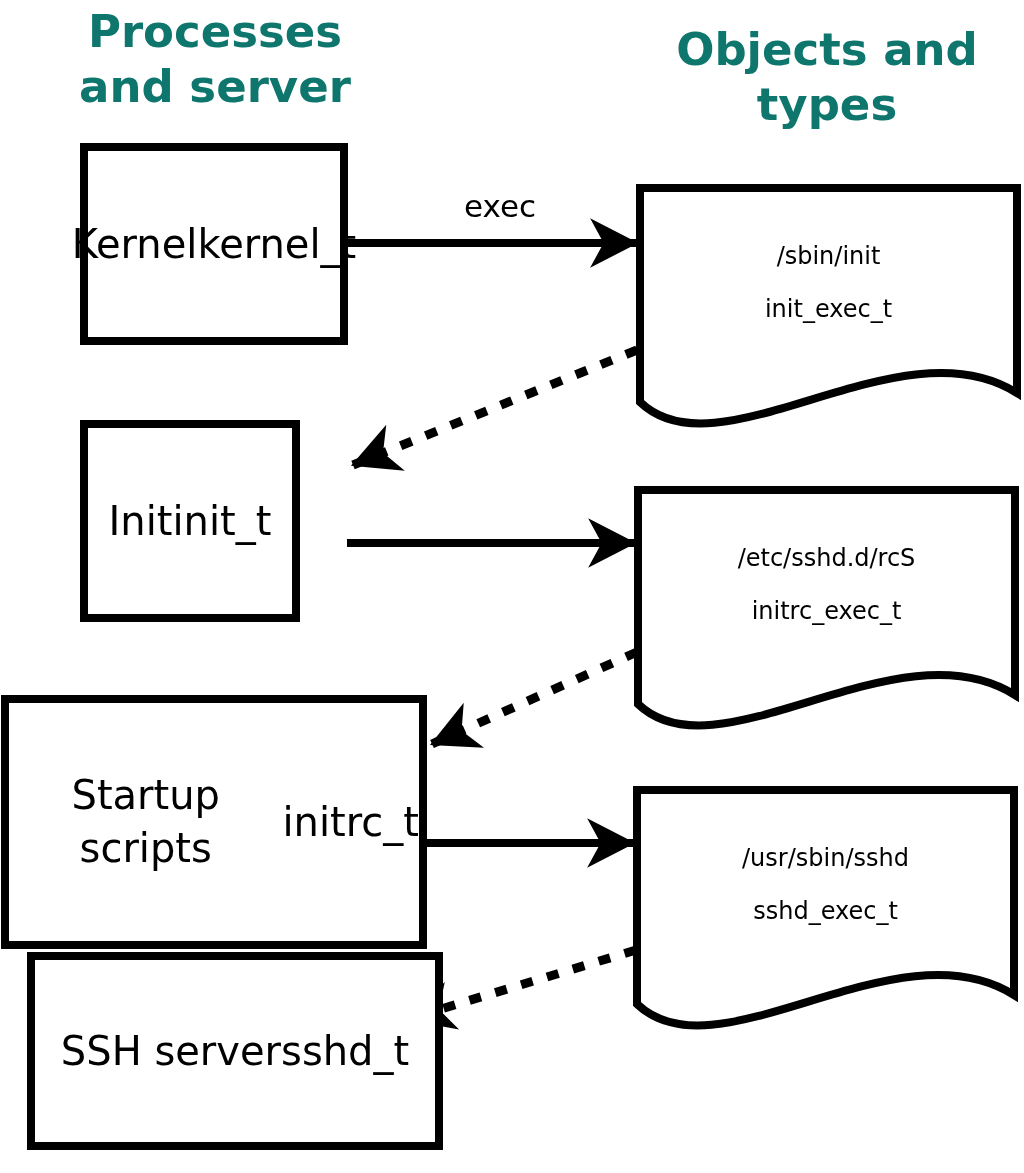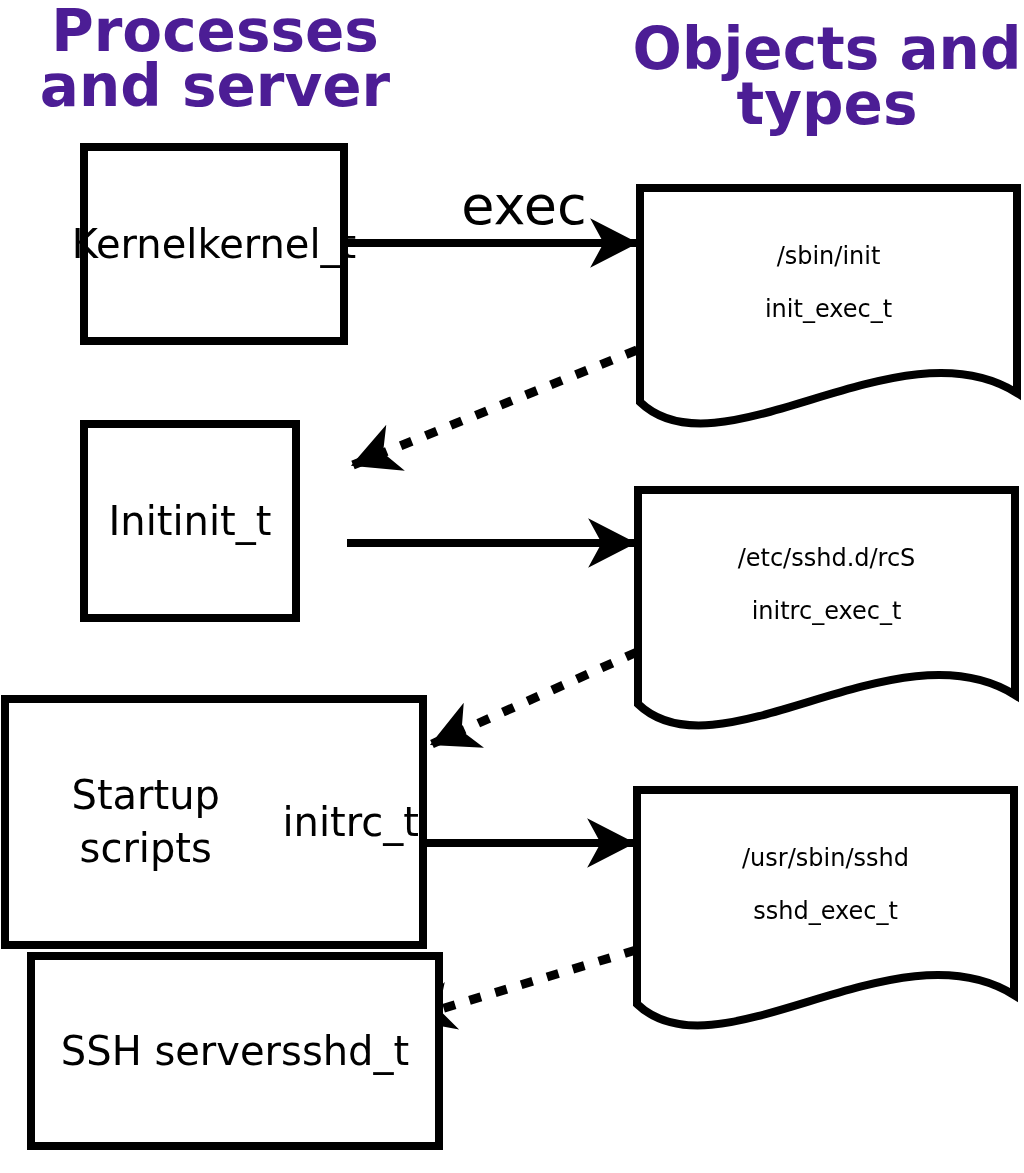--- a/index.html
+++ b/index.html
@@ -13,23 +13,23 @@
     height: 1173px;
     background: #ffffff;
     font-family: "DejaVu Sans", "Liberation Sans", sans-serif;
     color: #000000;
     overflow: hidden;
   }
   .col-header {
     position: absolute;
     text-align: center;
     font-weight: bold;
-    font-size: 58px;
+    font-size: 45px;
     line-height: 55px;
-    color: #4c1d95;
+    color: #0f766e;
   }
   .hdr-left  { left: 10px;  top: 4px; width: 410px; }
   .hdr-right { left: 630px; top: 22px; width: 394px; text-align: center; }
 
   .pbox {
     position: absolute;
     box-sizing: border-box;
     border: 8px solid #000;
     background: #fff;
     display: flex;
@@ -57,25 +57,25 @@
     font-size: 24px;
     line-height: 53px;
     pointer-events: none;
   }
   .dt1 { left: 640px; top: 200px; }
   .dt2 { left: 638px; top: 502px; }
   .dt3 { left: 637px; top: 802px; }
 
   .edge-label {
     position: absolute;
-    left: 444px;
+    left: 420px;
     top: 182px;
     width: 160px;
     text-align: center;
-    font-size: 54px;
+    font-size: 31px;
     line-height: 48px;
   }
 
   svg.layer {
     position: absolute;
     left: 0;
     top: 0;
     width: 1024px;
     height: 1173px;
   }

